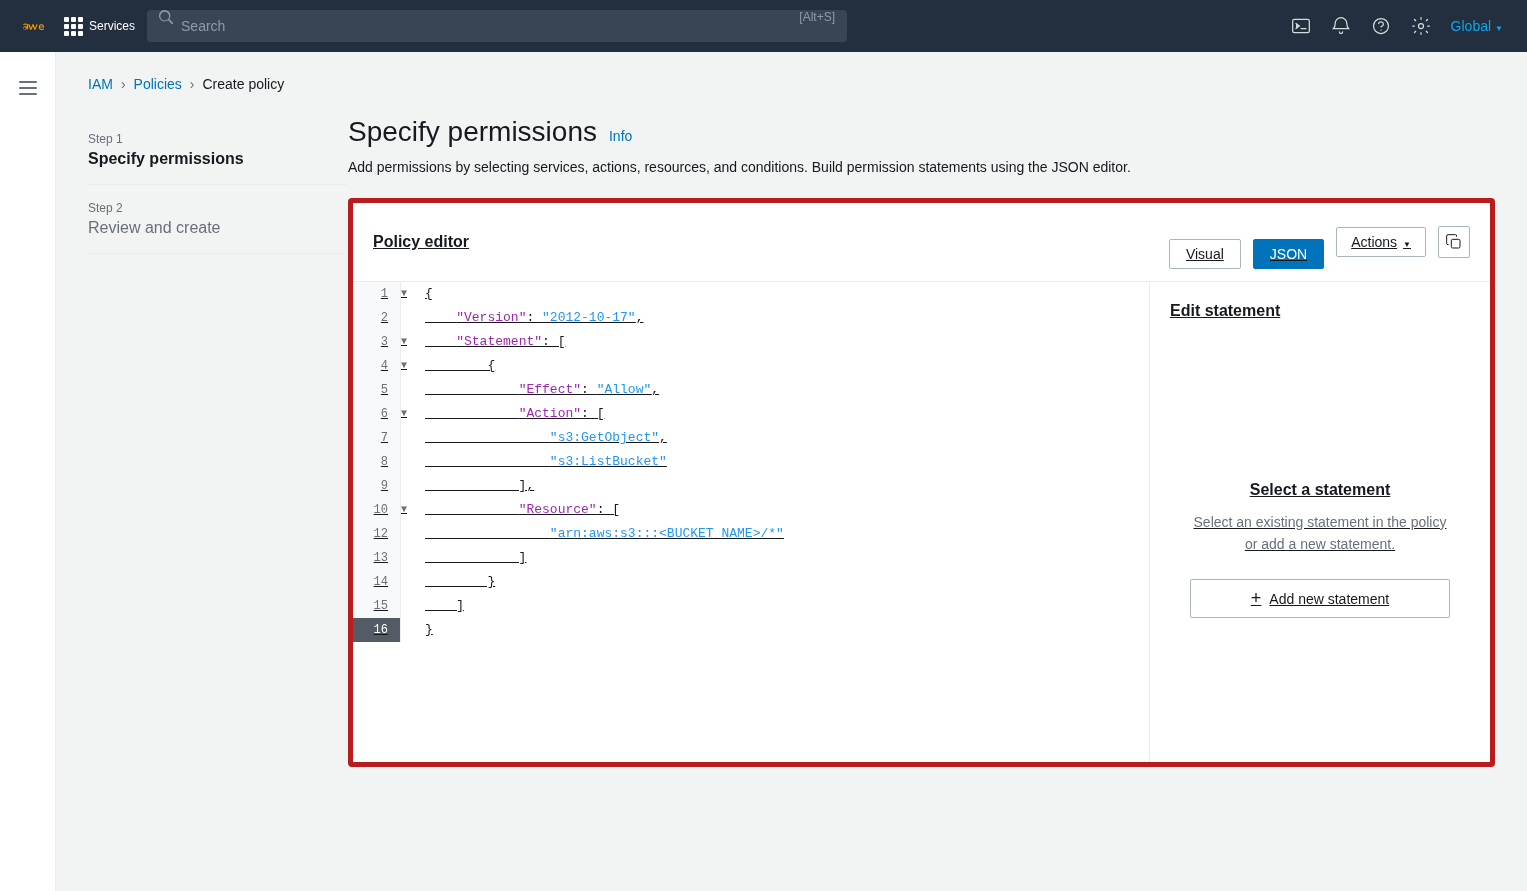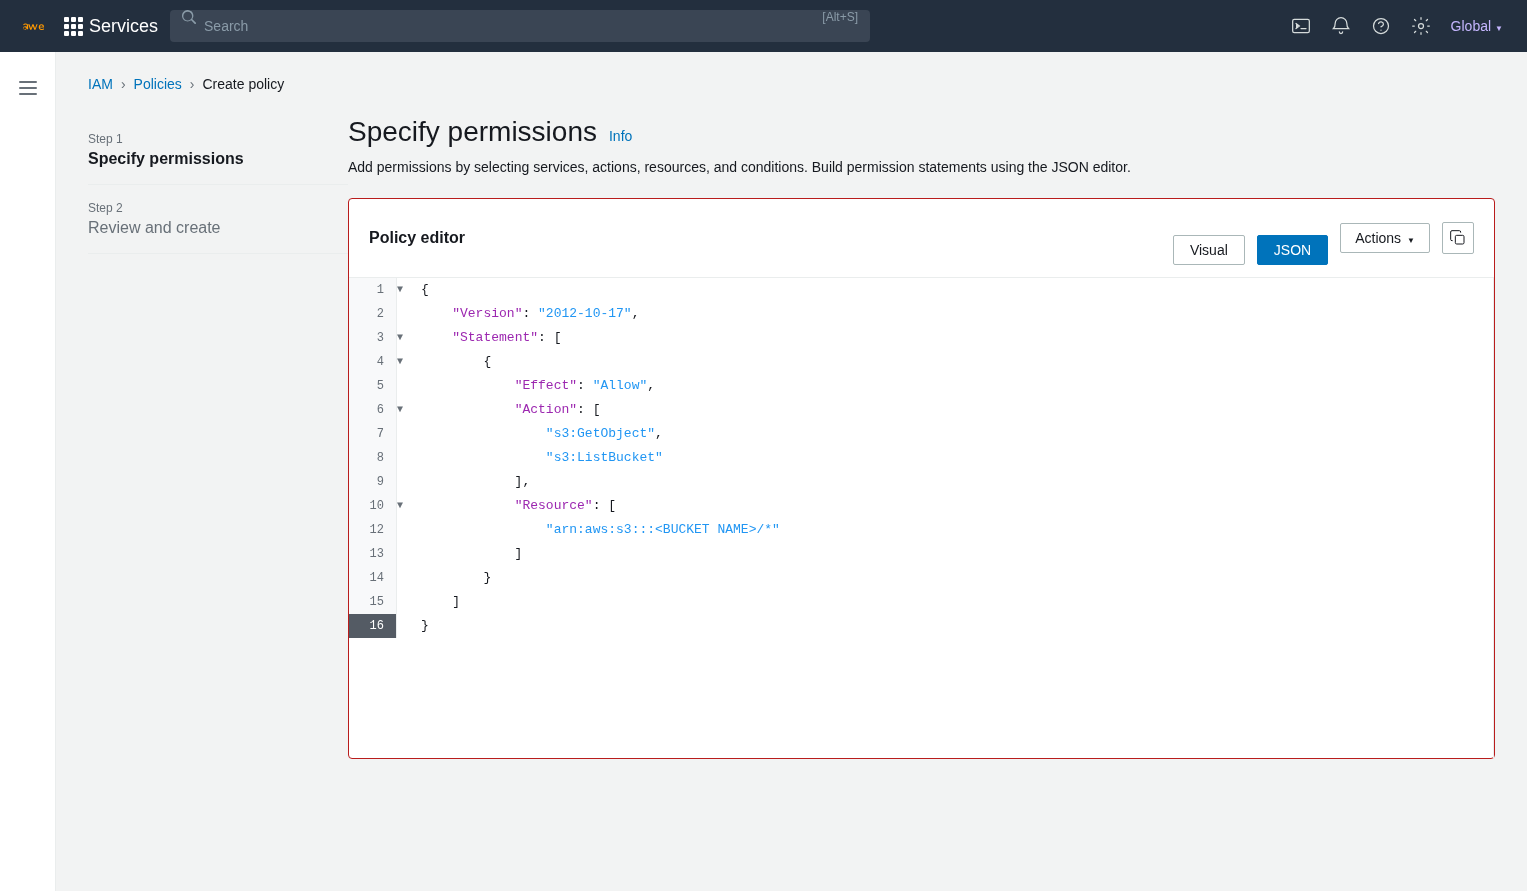--- a/index.html
+++ b/index.html
@@ -21,21 +21,21 @@
       display: flex;
       align-items: center;
       gap: 2px;
     }
     .aws-logo-square {
       width: 36px;
       height: 36px;
     }
     .nav-services {
       color: #fff;
-      font-size: 18px;
+      font-size: 12px;
       font-weight: 500;
       cursor: pointer;
       display: flex;
       align-items: center;
       gap: 6px;
     }
     .grid-icon {
       display: grid;
       grid-template-columns: repeat(3,5px);
       grid-template-rows: repeat(3,5px);
@@ -72,21 +72,21 @@
       width: 36px;
       height: 36px;
       display: flex;
       align-items: center;
       justify-content: center;
       color: #d5dbdb;
       cursor: pointer;
       border-radius: 4px;
     }
     .nav-global {
-      color: #c4b5fd;
+      color: #0ea5e9;
       font-size: 14px;
       cursor: pointer;
       display: flex;
       align-items: center;
       gap: 4px;
       padding: 0 8px;
     }
 
     
     .layout {
@@ -195,22 +195,23 @@
     .page-description {
       font-size: 14px;
       color: #16191f;
       line-height: 1.6;
       margin-bottom: 20px;
     }
 
     
     .policy-editor-container {
       background: #fff;
-      border: 1px solid #b91c1c;
+      border: 5px solid #b91c1c;
       border-radius: 4px;
+      text-decoration: underline;
     }
 
     
     .editor-toolbar {
       display: flex;
       align-items: center;
       padding: 12px 20px;
       border-bottom: 1px solid #eaeded;
       gap: 12px;
     }
@@ -592,20 +593,32 @@
                 <div class="line-content">    ]</div>
               </div>
 
               <div class="code-line">
                 <div class="line-num active-line">16</div>
                 <div class="fold-icon"></div>
                 <div class="line-content">}</div>
               </div>
             </div>
 
+            <div class="edit-statement-panel">
+              <div class="edit-statement-title">Edit statement</div>
+
+              <div class="select-statement-area">
+                <div class="select-statement-heading">Select a statement</div>
+                <div class="select-statement-desc">Select an existing statement in the policy or add a new statement.</div>
+                <button class="add-statement-btn">
+                  <span class="plus-icon">+</span>
+                  <span>Add new statement</span>
+                </button>
+              </div>
+            </div>
 
           </div>
         </div>
 
       </div>
     </div>
   </main>
 </div>
 
 </body></html>

